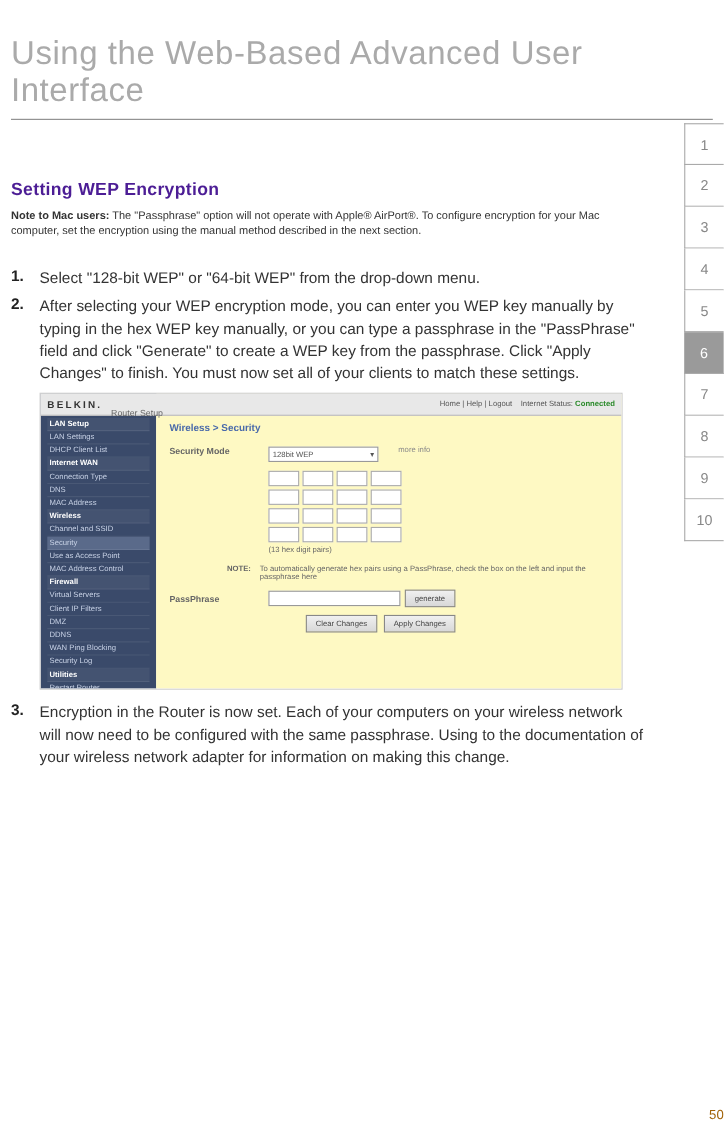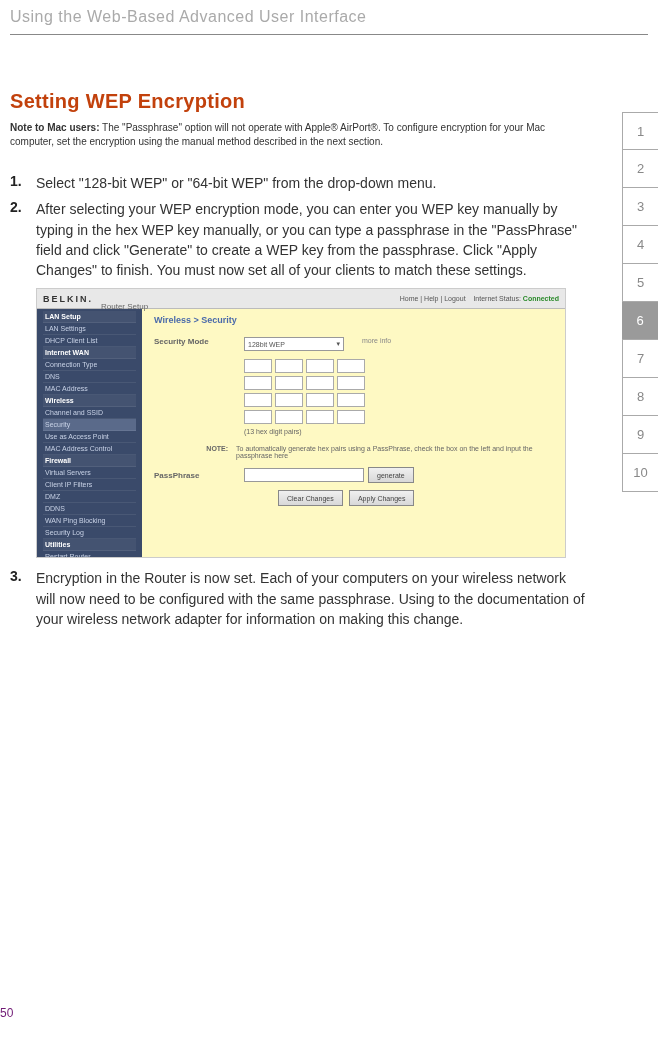--- a/index.html
+++ b/index.html
@@ -9,38 +9,39 @@
     }
     body {
       width: 658px;
       height: 1038px;
       font-family: Arial, Helvetica, sans-serif;
       background: #fff;
       position: relative;
       color: #333;
     }
     .header-title {
-      font-size: 16px;
+      font-size: 30px;
       color: #aaa;
       font-weight: 300;
       padding: 8px 0 0 10px;
       letter-spacing: 0.5px;
+      margin-top: 24px;
     }
     .header-rule {
       border: none;
       border-top: 1px solid #888;
       margin: 8px 10px 0 10px;
     }
     .content {
       padding: 55px 70px 0 10px;
     }
     .section-heading {
-      font-size: 20px;
-      font-weight: bold;
-      color: #c2410c;
+      font-size: 16px;
+      font-weight: bold;
+      color: #4c1d95;
       margin-bottom: 8px;
       letter-spacing: 0.3px;
     }
     .note {
       font-size: 10px;
       line-height: 1.4;
       color: #333;
       margin-bottom: 24px;
     }
     .note .note-label {
@@ -220,23 +221,23 @@
       margin-left: 4px;
       color: #444;
     }
     .shot-footer-btns {
       margin-left: 120px;
     }
     .page-number {
       position: absolute;
       bottom: 18px;
       width: 100%;
-      text-align: left;
+      text-align: right;
       font-size: 12px;
-      color: #701a75;
+      color: #a16207;
     }
     .side-tabs {
       position: absolute;
       right: 0;
       top: 112px;
       width: 36px;
     }
     .tab {
       height: 38px;
       border-bottom: 1px solid #aaa;

